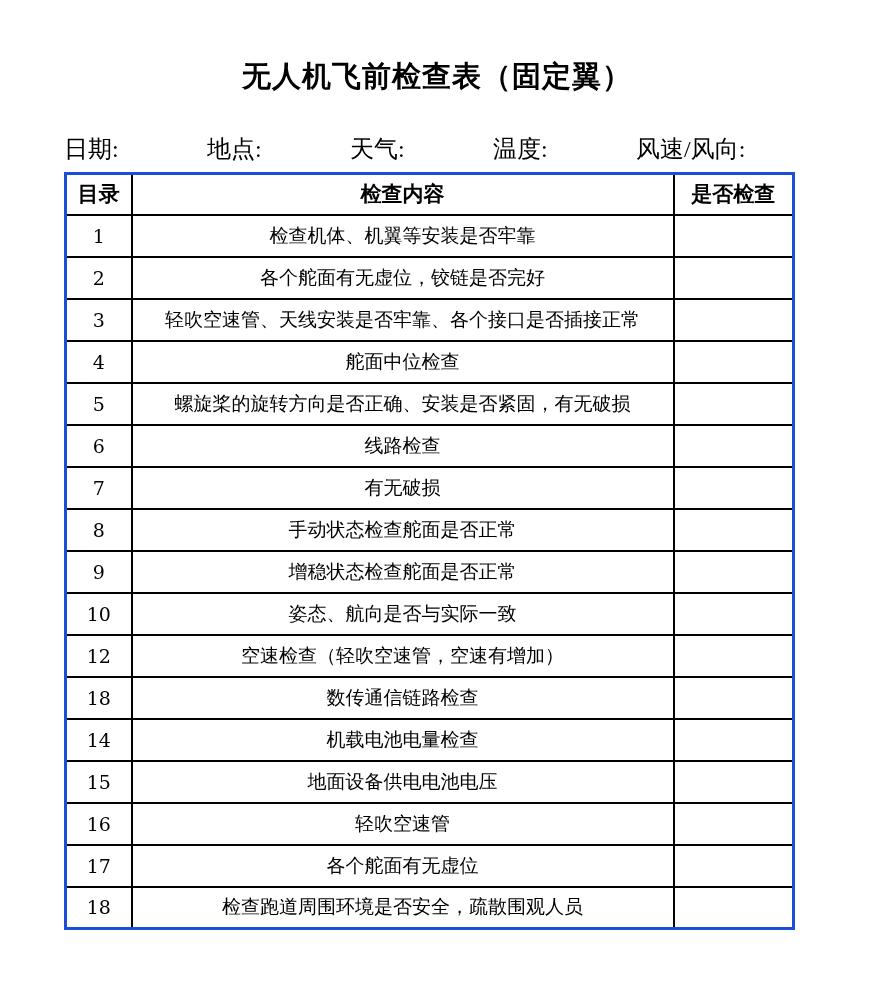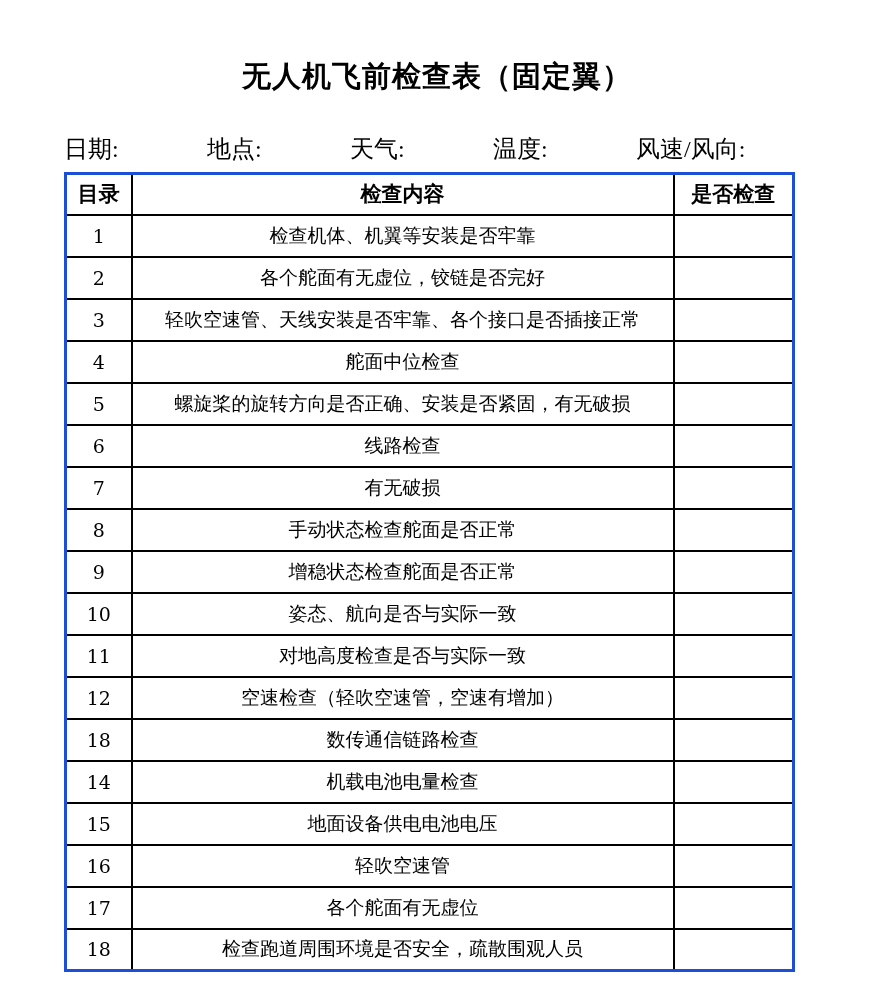--- a/index.html
+++ b/index.html
@@ -128,25 +128,20 @@
         <td>9</td>
         <td>增稳状态检查舵面是否正常</td>
         <td></td>
       </tr>
       <tr>
         <td>10</td>
         <td>姿态、航向是否与实际一致</td>
         <td></td>
       </tr>
       <tr>
-        <td>11</td>
-        <td>对地高度检查是否与实际一致</td>
-        <td></td>
-      </tr>
-      <tr>
         <td>12</td>
         <td>空速检查（轻吹空速管，空速有增加）</td>
         <td></td>
       </tr>
       <tr>
         <td>18</td>
         <td>数传通信链路检查</td>
         <td></td>
       </tr>
       <tr>

